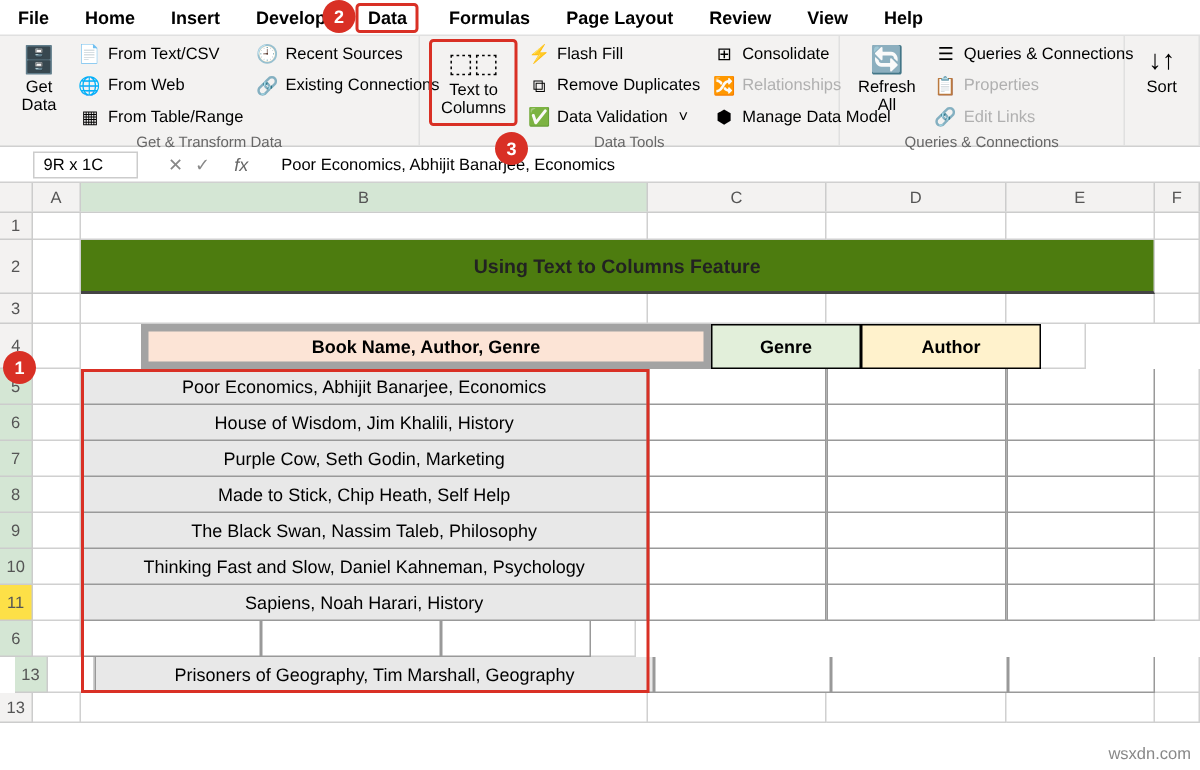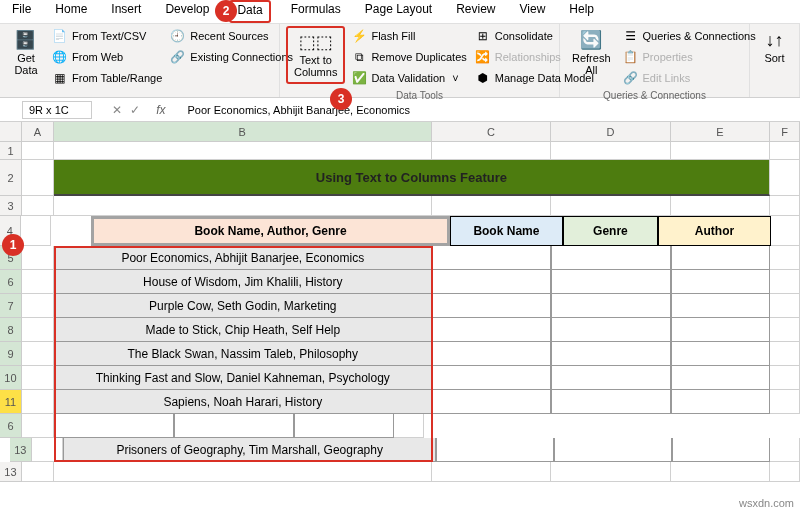--- a/index.html
+++ b/index.html
@@ -1,19 +1,19 @@
 <!DOCTYPE html>
 <html><head>
 <meta charset="utf-8">
 <style>
 * { box-sizing: border-box; margin: 0; padding: 0; }
 body { font-family: 'Segoe UI', Arial, sans-serif; font-size: 12px; background: #fff; width: 800px; height: 513px; position: relative; overflow: hidden; }
 
 
-.menubar { display: flex; height: 24px; background: #fff; border-bottom: 1px solid #e0e0e0; padding-left: 8px; gap: 16px; }
+.menubar { display: flex; align-items: center; height: 24px; background: #fff; border-bottom: 1px solid #e0e0e0; padding-left: 8px; gap: 16px; font-weight: bold; }
 .menubar span { cursor: pointer; padding: 2px 4px; }
 .menubar .active { border: 2px solid #d93025; border-radius: 3px; padding: 1px 6px; }
 
 
 .ribbon { display: flex; height: 74px; background: #f3f2f1; border-bottom: 1px solid #d0d0d0; }
 .ribbon-group { display: flex; flex-direction: column; border-right: 1px solid #e0e0e0; padding: 2px 6px; }
 .ribbon-group-content { display: flex; flex: 1; align-items: flex-start; gap: 4px; }
 .ribbon-group-label { text-align: center; font-size: 10px; color: #666; padding: 2px 0; }
 .ribbon-item { display: flex; align-items: center; gap: 4px; padding: 2px 2px; font-size: 11px; cursor: pointer; white-space: nowrap; }
 .ribbon-item-col { display: flex; flex-direction: column; gap: 1px; }
@@ -42,21 +42,21 @@
 .cB { width: 380px; }
 .cC { width: 120px; }
 .cD { width: 120px; }
 .cE { width: 100px; }
 .cF { width: 30px; }
 
 
 .title-cell { font-weight: bold; font-size: 13px; justify-content: center; background: #4d7c0f; color: #222; }
 
 
-.hdr-b { background: #fce4d6; font-weight: bold; justify-content: center; border: 3px solid #a3a3a3; margin-left: 40px; }
+.hdr-b { background: #fce4d6; font-weight: bold; justify-content: center; border: 5px solid #a3a3a3; margin-left: 40px; }
 .hdr-c { background: #ddebf7; font-weight: bold; justify-content: center; border: 1px solid #000; }
 .hdr-d { background: #fff2cc; font-weight: bold; justify-content: center; border: 1px solid #000; }
 .hdr-e { background: #e2efda; font-weight: bold; justify-content: center; border: 1px solid #000; }
 
 
 .data-cell { background: #e8e8e8; justify-content: center; border: 1px solid #999; border-top: none; font-size: 12px; }
 .blank-cell { border: 1px solid #999; border-top: none; }
 
 
 .selection { position: absolute; border: 2px solid #d93025; pointer-events: none; }
@@ -110,20 +110,21 @@
         <div class="ribbon-item">
             <span class="ribbon-icon">🕘</span>
             <span>Recent Sources</span>
           </div>
         <div class="ribbon-item">
             <span class="ribbon-icon">🔗</span>
             <span>Existing Connections</span>
           </div>
       </div>
     </div>
+    <div class="ribbon-group-label">Get &amp; Transform Data</div>
   </div>
 
   <div class="ribbon-group" style="width:280px;">
     <div class="ribbon-group-content">
       <div class="ribbon-big highlight">
         <span class="ribbon-icon-big">⬚⬚</span>
         <span style="white-space:pre;">Text to
 Columns</span>
       </div>
       <div class="ribbon-item-col">
@@ -235,21 +236,20 @@
     <div class="cell cC"></div>
     <div class="cell cD"></div>
     <div class="cell cE"></div>
     <div class="cell cF"></div>
   </div>
 
   <div class="row" style="height:30px;">
     <div class="rownum">4</div>
     <div class="cell cA"></div>
     <div class="cell cB hdr-b">Book Name, Author, Genre</div>
-    <div class="cell cC hdr-c">Book Name</div>
     <div class="cell cE hdr-e">Genre</div>
     <div class="cell cD hdr-d">Author</div>
     <div class="cell cF"></div>
   </div>
 
   <div id="data-rows">
       <div class="row" style="height: 24px;">
         <div class="rownum" style="background:#d4e6d4;">5</div>
         <div class="cell cA"></div>
         <div class="cell cB data-cell">Poor Economics, Abhijit Banarjee, Economics</div>

